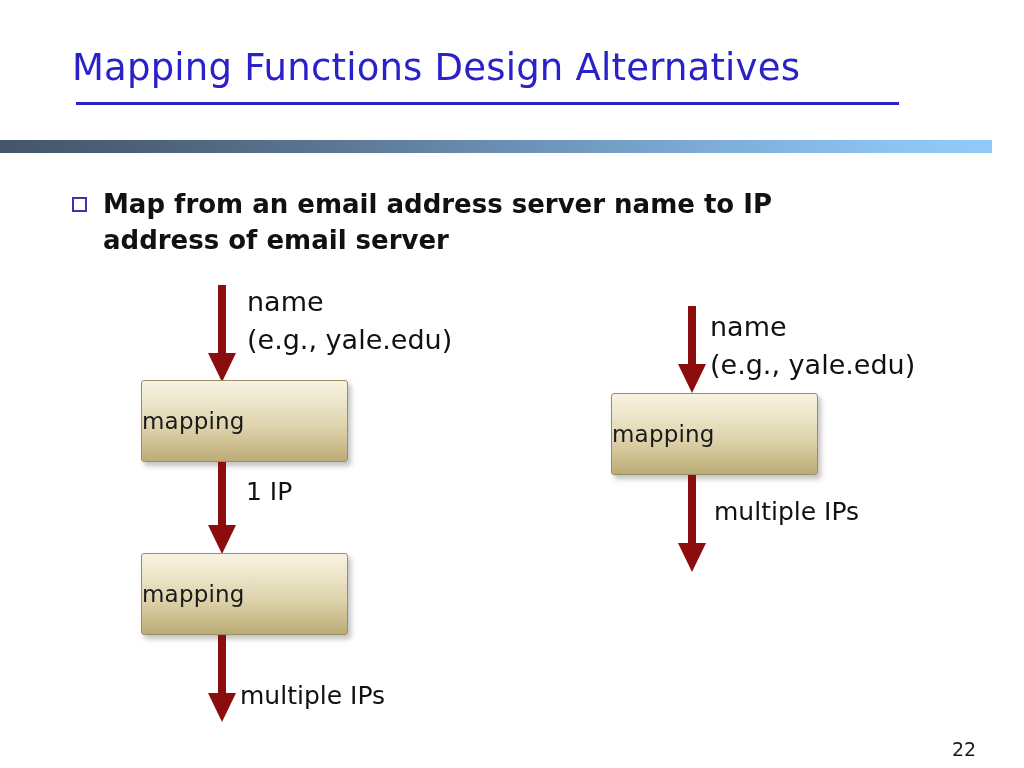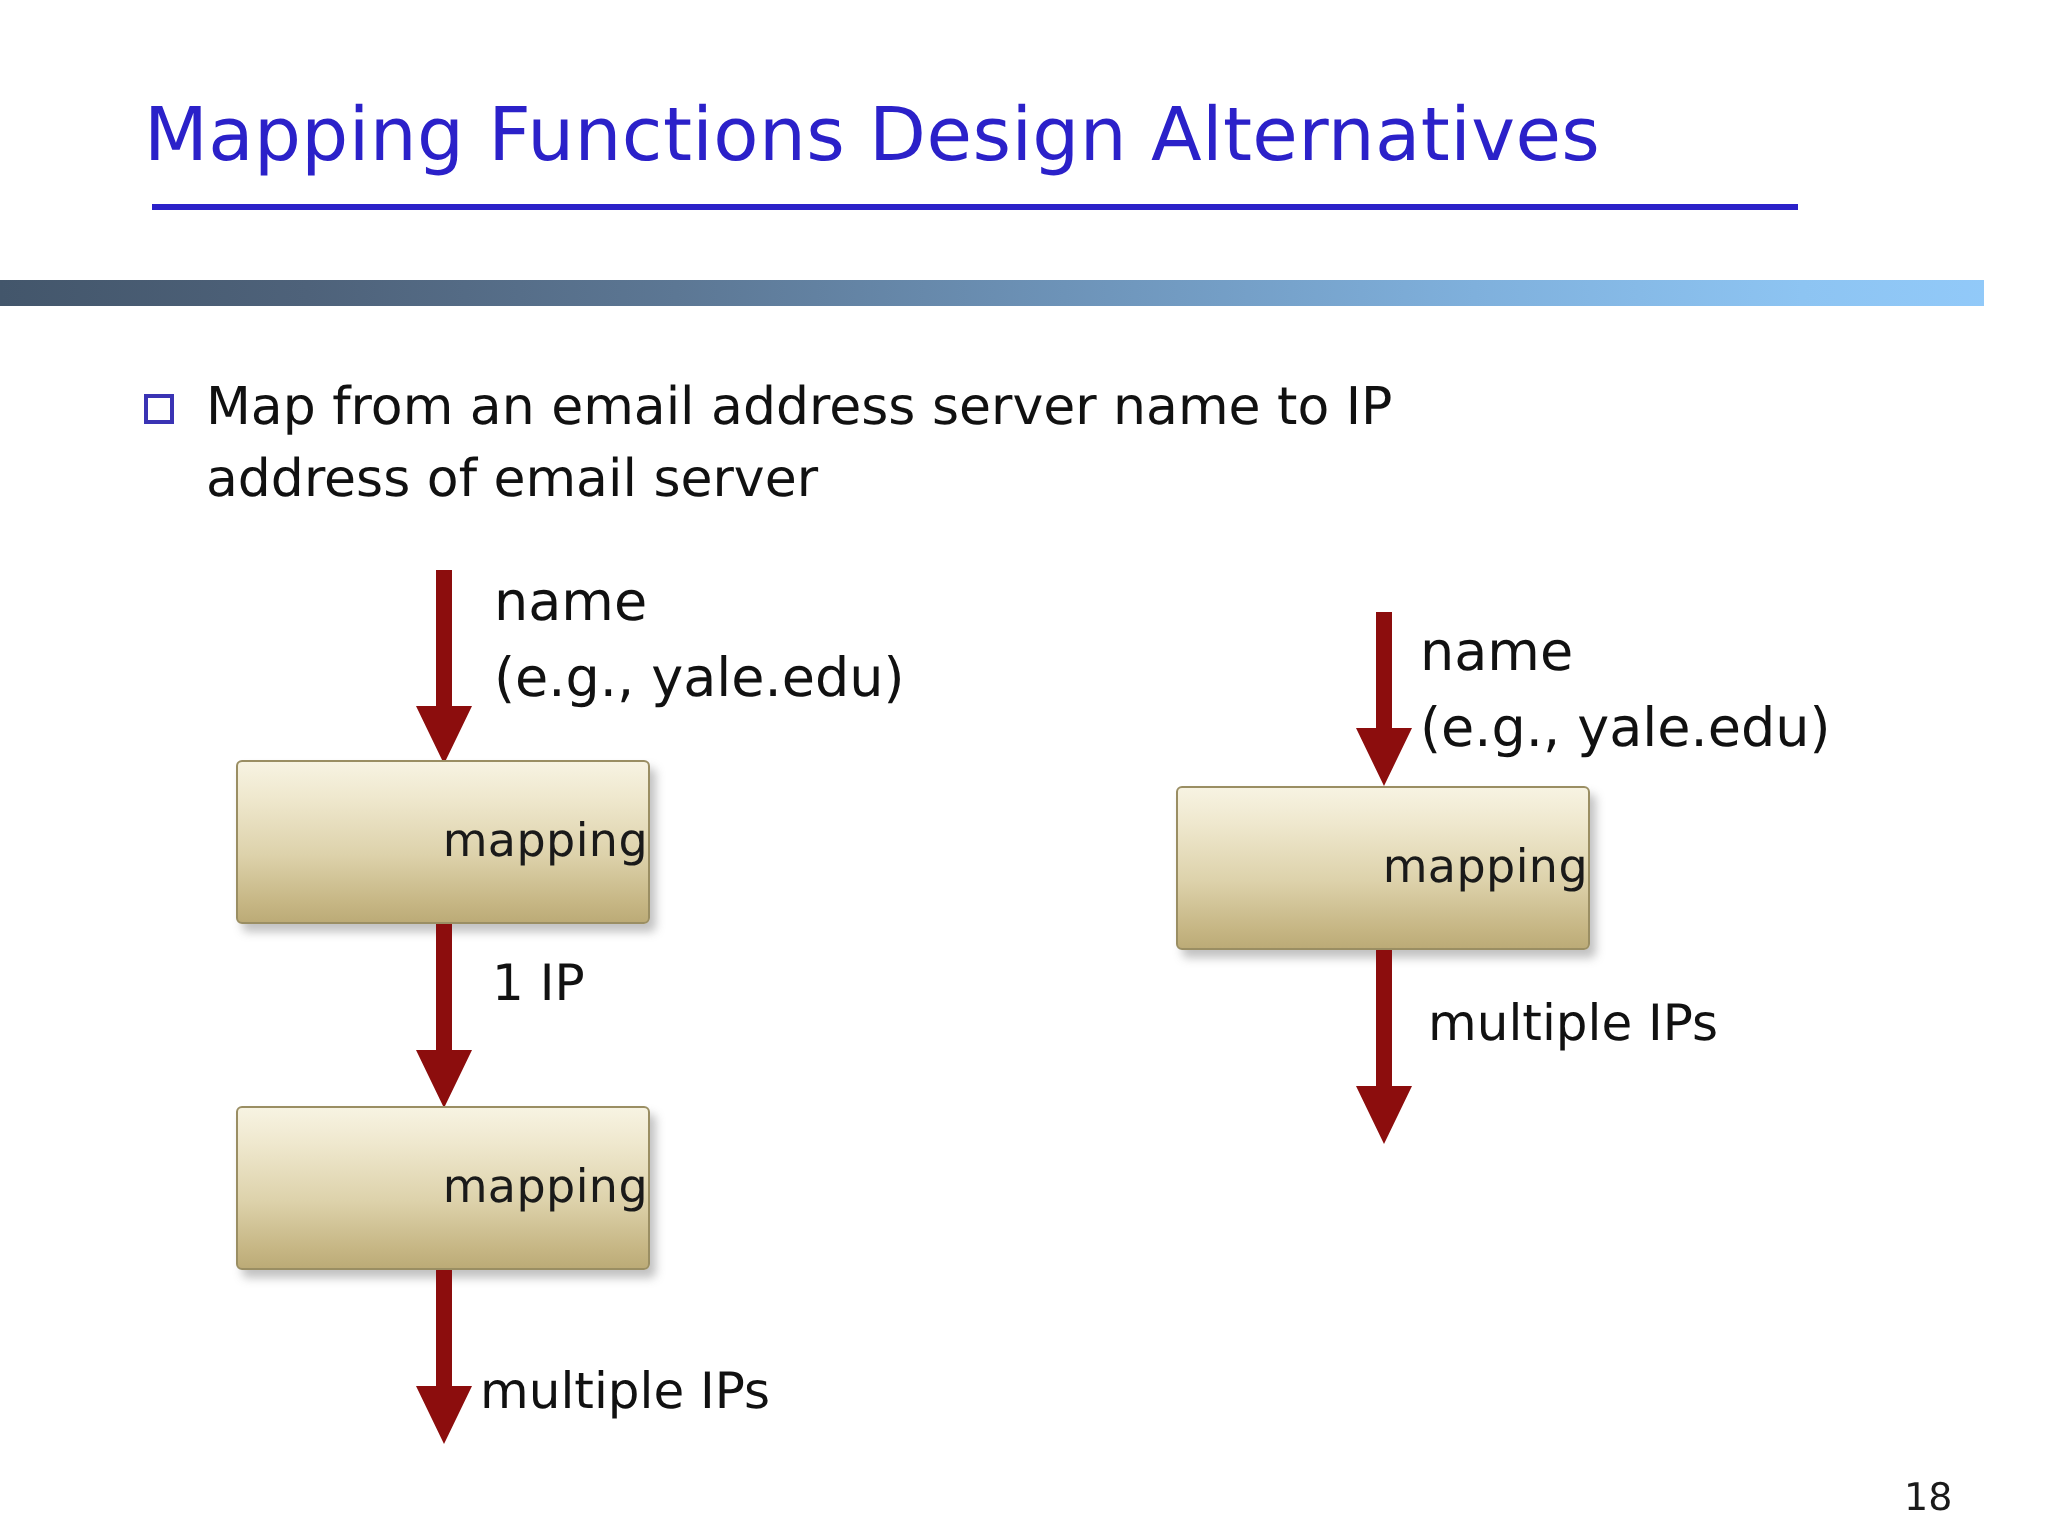--- a/index.html
+++ b/index.html
@@ -51,20 +51,21 @@
   }
 
   
   .bullet-row {
     position: absolute;
     left: 72px;
     top: 186px;
     width: 800px;
     display: flex;
     align-items: flex-start;
+    font-weight: bold;
   }
   .bullet-marker {
     width: 15px;
     height: 15px;
     box-sizing: border-box;
     border: 2px solid #3a33b4;
     background: #ffffff;
     margin-top: 11px;
     margin-right: 16px;
     flex: 0 0 auto;
@@ -80,21 +81,22 @@
   
   .map-box {
     position: absolute;
     box-sizing: border-box;
     border: 1px solid #9a8e63;
     border-radius: 3px;
     background: linear-gradient(to bottom, #f7f3e2 0%, #efe8ce 22%, #ddd2ab 58%, #c6b684 88%, #bcab77 100%);
     box-shadow: 3px 4px 5px rgba(120,120,120,0.45);
     display: flex;
     align-items: center;
-    justify-content: flex-end;
+    justify-content: flex-start;
+    margin-left: 23px;
   }
   .map-box .map-label {
     font-family: "DejaVu Sans", sans-serif;
     font-size: 23px;
     color: #1a1a1a;
     letter-spacing: 0.2px;
   }
 
   
   .arrow {
@@ -193,15 +195,15 @@
   </div>
 
   <div class="arrow" style="left:672px; top:475px;">
     <svg width="40" height="100" viewBox="0 0 40 100">
       <polygon points="16,0 24,0 24,68 34,68 20,97 6,68 16,68" fill="#8c0d0d"></polygon>
     </svg>
   </div>
 
   <div class="flow-label mid" style="left:714px; top:497px;">multiple IPs</div>
 
-  <div class="page-number">18</div>
+  <div class="page-number">22</div>
 
 </div>
 
 </body></html>

